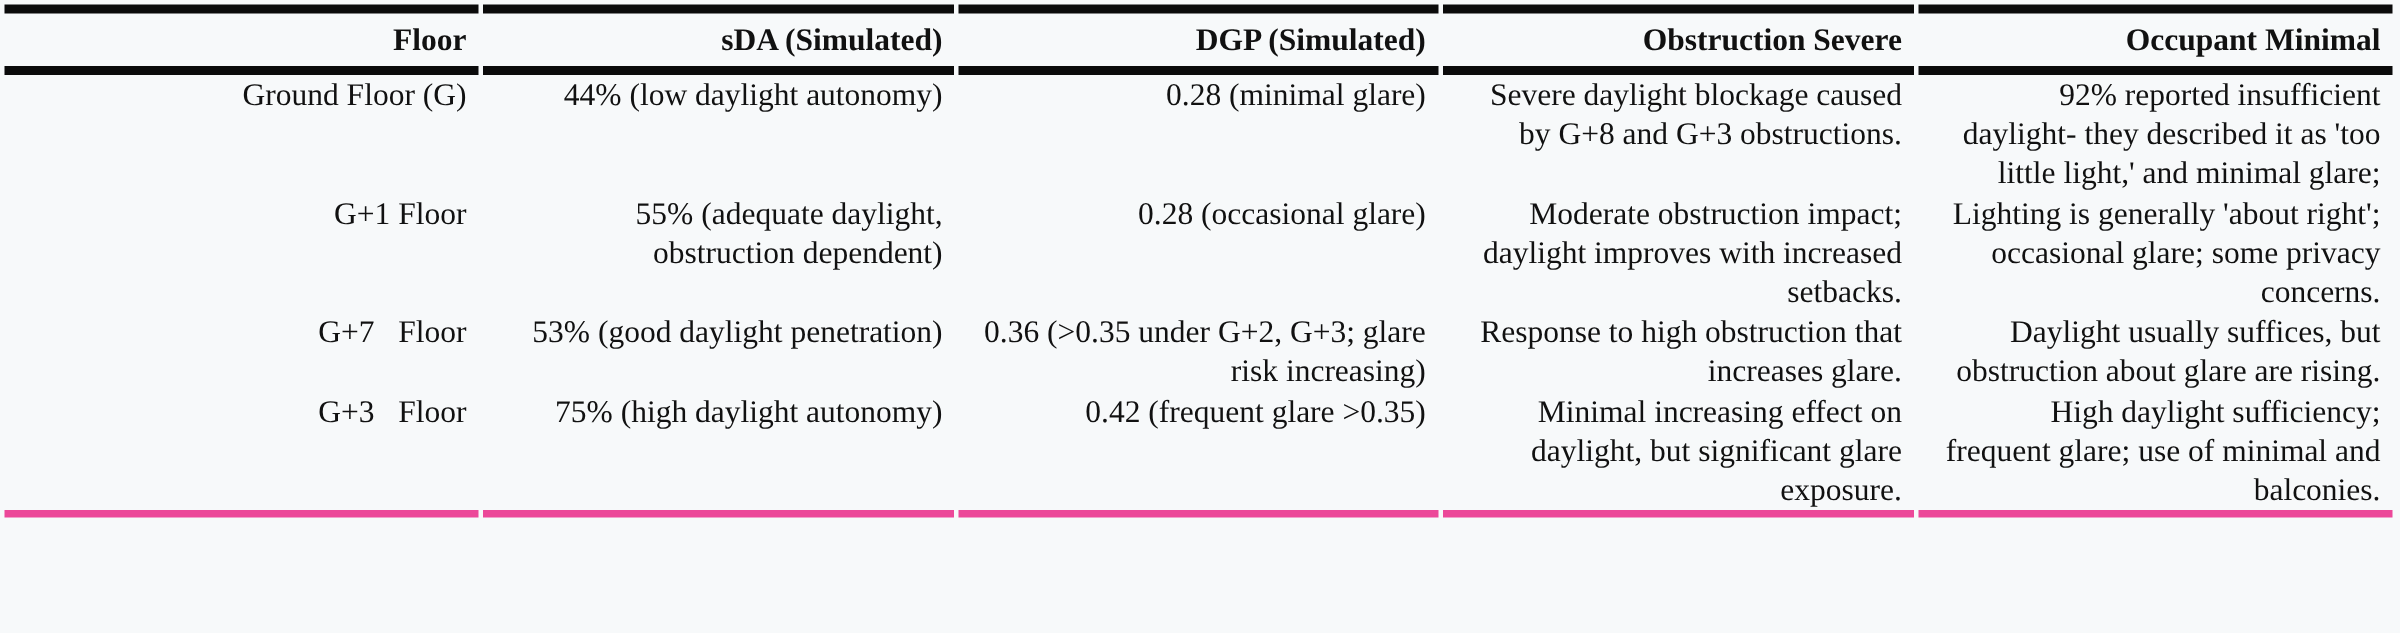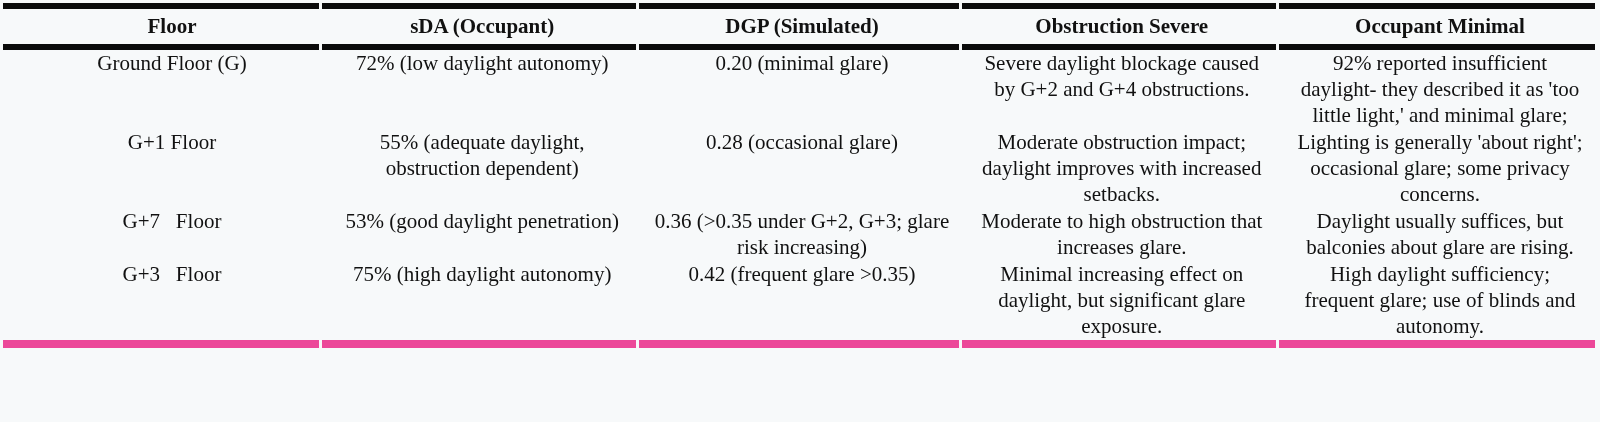--- a/index.html
+++ b/index.html
@@ -25,84 +25,84 @@
     font-size: 21px;
     line-height: 26px;
   }
   col.c1 { width: 20%; }
   col.c2 { width: 19.9%; }
   col.c3 { width: 20.2%; }
   col.c4 { width: 19.9%; }
   col.c5 { width: 20%; }
   th, td {
     vertical-align: top;
-    text-align: center;
+    text-align: right;
     white-space: pre-wrap;
     padding: 2px 8px 2px 14px;
     font-weight: normal;
     margin-top: 13px;
   }
   thead th {
     border-top: 6px solid #0b0b0b;
     border-bottom: 6px solid #0b0b0b;
     font-weight: bold;
     padding-top: 4px;
     padding-bottom: 5px;
   }
   th.first, td.first { padding-left: 30px; }
   tbody tr.last-row td {
-    border-bottom: 8px solid #ec4899;
+    border-bottom: 5px solid #ec4899;
   }
   tbody tr td { padding-top: 0; padding-bottom: 1px; }
 </style>
 </head>
 <body>
 
 <div class="page">
   <table class="paper-table">
     <colgroup>
       <col class="c1">
         <col class="c2">
         <col class="c3">
         <col class="c4">
         <col class="c5">
     </colgroup>
     <thead>
       <tr>
         <th class="first">Floor</th>
-        <th>sDA (Occupant)</th>
+        <th>sDA (Simulated)</th>
         <th>DGP (Simulated)</th>
         <th>Obstruction Severe</th>
         <th>Occupant Minimal</th>
       </tr>
     </thead>
     <tbody>
       <tr>
         <td class="first">Ground Floor (G)</td>
-        <td>72% (low daylight autonomy)</td>
-        <td>0.20 (minimal glare)</td>
-        <td>Severe daylight blockage caused by G+2 and G+4 obstructions.</td>
+        <td>44% (low daylight autonomy)</td>
+        <td>0.28 (minimal glare)</td>
+        <td>Severe daylight blockage caused by G+8 and G+3 obstructions.</td>
         <td>92% reported insufficient daylight- they described it as 'too little light,' and minimal glare;</td>
       </tr>
       <tr>
         <td class="first">G+1 Floor</td>
         <td>55% (adequate daylight, obstruction dependent)</td>
         <td>0.28 (occasional glare)</td>
         <td>Moderate obstruction impact; daylight improves with increased setbacks.</td>
         <td>Lighting is generally 'about right'; occasional glare; some privacy concerns.</td>
       </tr>
       <tr>
         <td class="first">G+7   Floor</td>
         <td>53% (good daylight penetration)</td>
         <td>0.36 (&gt;0.35 under G+2, G+3; glare risk increasing)</td>
-        <td>Moderate to high obstruction that increases glare.</td>
-        <td>Daylight usually suffices, but balconies about glare are rising.</td>
+        <td>Response to high obstruction that increases glare.</td>
+        <td>Daylight usually suffices, but obstruction about glare are rising.</td>
       </tr>
       <tr class="last-row">
         <td class="first">G+3   Floor</td>
         <td>75% (high daylight autonomy)</td>
         <td>0.42 (frequent glare &gt;0.35)</td>
         <td>Minimal increasing effect on daylight, but significant glare exposure.</td>
-        <td>High daylight sufficiency; frequent glare; use of blinds and autonomy.</td>
+        <td>High daylight sufficiency; frequent glare; use of minimal and balconies.</td>
       </tr>
     </tbody>
   </table>
 </div>
 
 </body></html>

